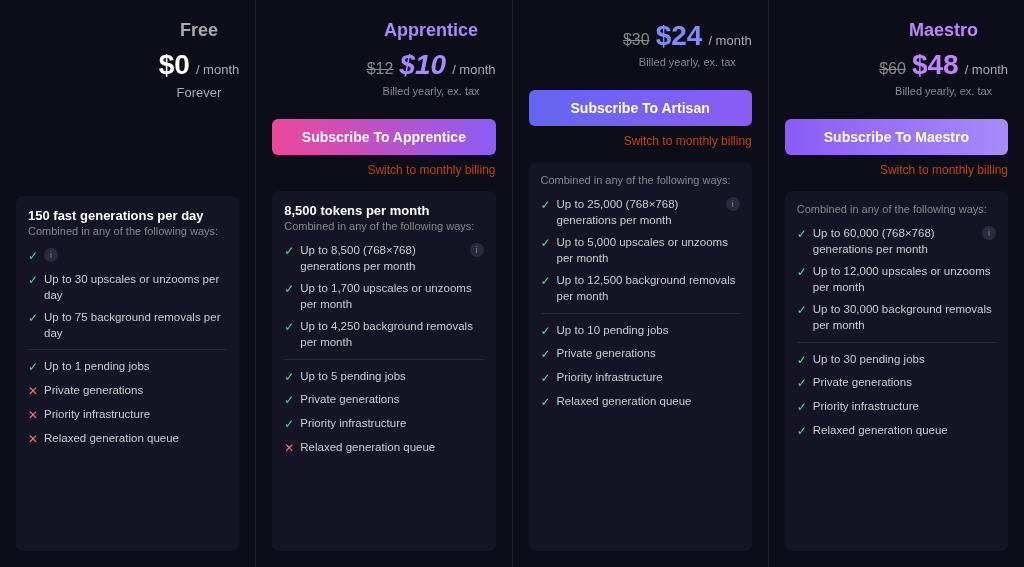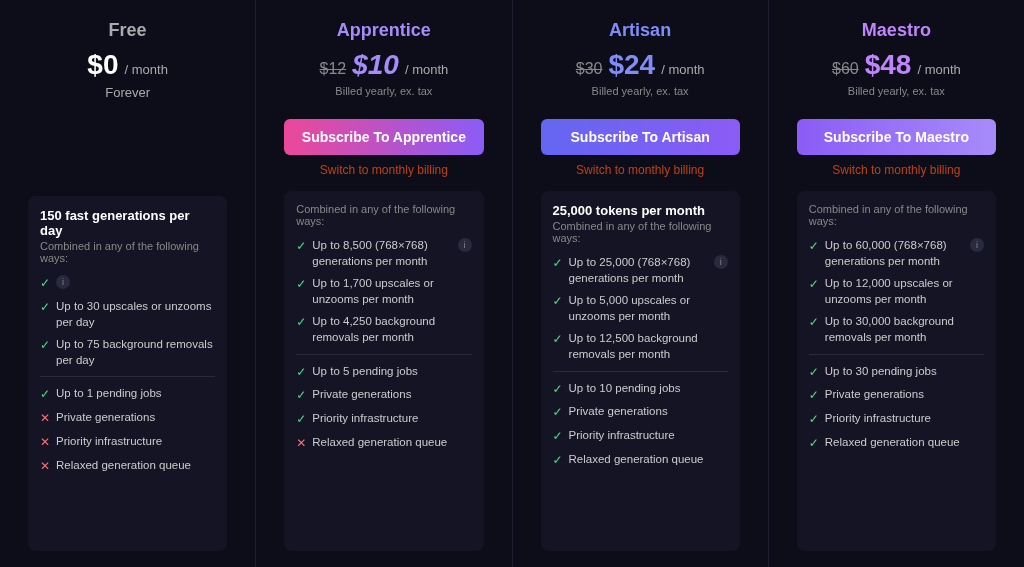--- a/index.html
+++ b/index.html
@@ -17,24 +17,25 @@
     .plans-container {
       display: flex;
       width: 1024px;
       height: 567px;
       gap: 0;
     }
     .plan {
       flex: 1;
       display: flex;
       flex-direction: column;
-      padding: 20px 28px 16px;
+      padding: 20px 16px 16px;
       border-right: 1px solid #1e1e2e;
       background: #0d0d1a;
       position: relative;
+      align-items: flex-end;
     }
     .plan:last-child { border-right: none; }
     .plan-header {
       text-align: center;
       margin-bottom: 12px;
     }
     .plan-name {
       font-size: 18px;
       font-weight: 600;
       margin-bottom: 8px;
@@ -217,20 +218,21 @@
         <div class="price-row">
           <span class="price-original">$12</span>
           <span class="price-current apprentice">$10</span>
           <span class="price-period">/ month</span>
         </div>
         <div class="price-note">Billed yearly, ex. tax</div>
       </div>
       <button class="subscribe-btn btn-apprentice">Subscribe To Apprentice</button>
       <div class="switch-billing">Switch to monthly billing</div>
       <div class="features-card">
+        <div class="features-main">8,500 tokens per month</div>
         <div class="features-sub">Combined in any of the following ways:</div>
         <div class="feature-item">
       <span class="feature-icon icon-check">✓</span>
       <span>Up to 8,500 (768×768) generations per month</span>
       <span class="info-dot">i</span>
     </div>
         <div class="feature-item">
       <span class="feature-icon icon-check">✓</span>
       <span>Up to 1,700 upscales or unzooms per month</span>
 
@@ -254,32 +256,30 @@
       <span>Priority infrastructure</span>
     </div>
         <div class="feature-item">
       <span class="feature-icon icon-x">✕</span>
       <span>Relaxed generation queue</span>
     </div>
       </div>
     </div>
     <div class="plan">
       <div class="plan-header">
-        <div class="plan-name artisan">Artisan</div>
         <div class="price-row">
           <span class="price-original">$30</span>
           <span class="price-current artisan">$24</span>
           <span class="price-period">/ month</span>
         </div>
         <div class="price-note">Billed yearly, ex. tax</div>
       </div>
       <button class="subscribe-btn btn-artisan">Subscribe To Artisan</button>
       <div class="switch-billing">Switch to monthly billing</div>
       <div class="features-card">
-        <div class="features-main">25,000 tokens per month</div>
         <div class="features-sub">Combined in any of the following ways:</div>
         <div class="feature-item">
       <span class="feature-icon icon-check">✓</span>
       <span>Up to 25,000 (768×768) generations per month</span>
       <span class="info-dot">i</span>
     </div>
         <div class="feature-item">
       <span class="feature-icon icon-check">✓</span>
       <span>Up to 5,000 upscales or unzooms per month</span>
 

